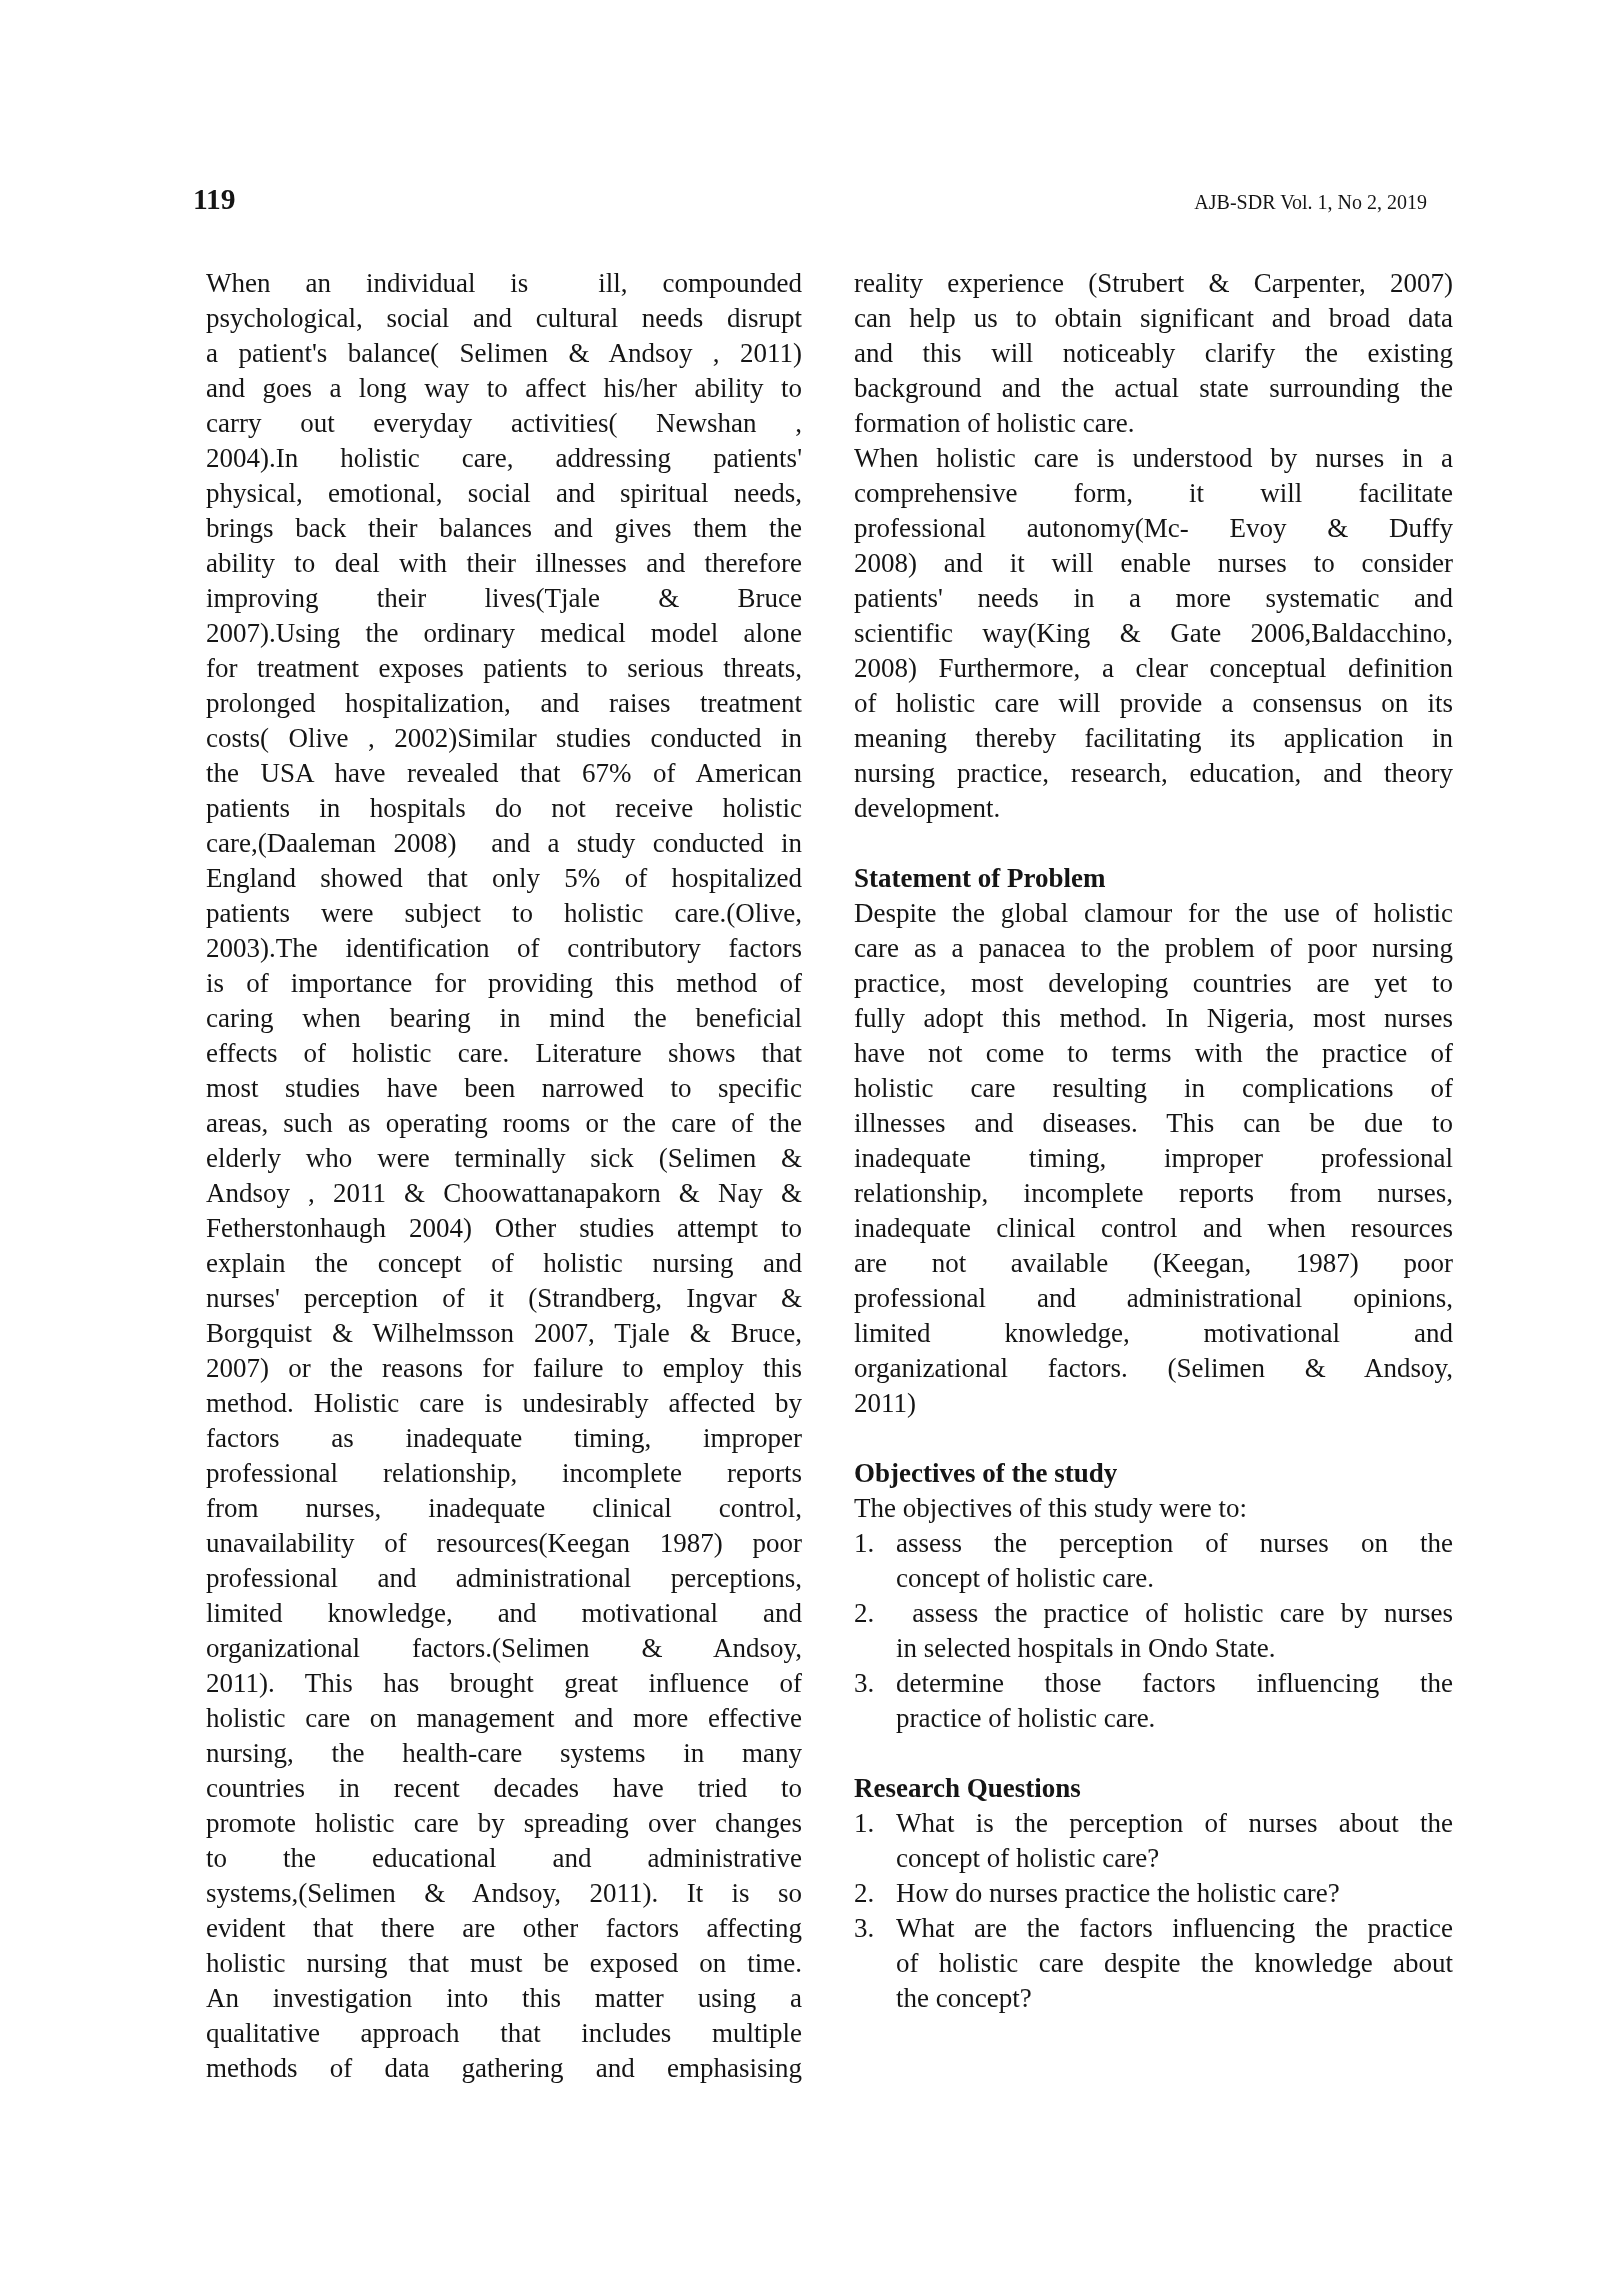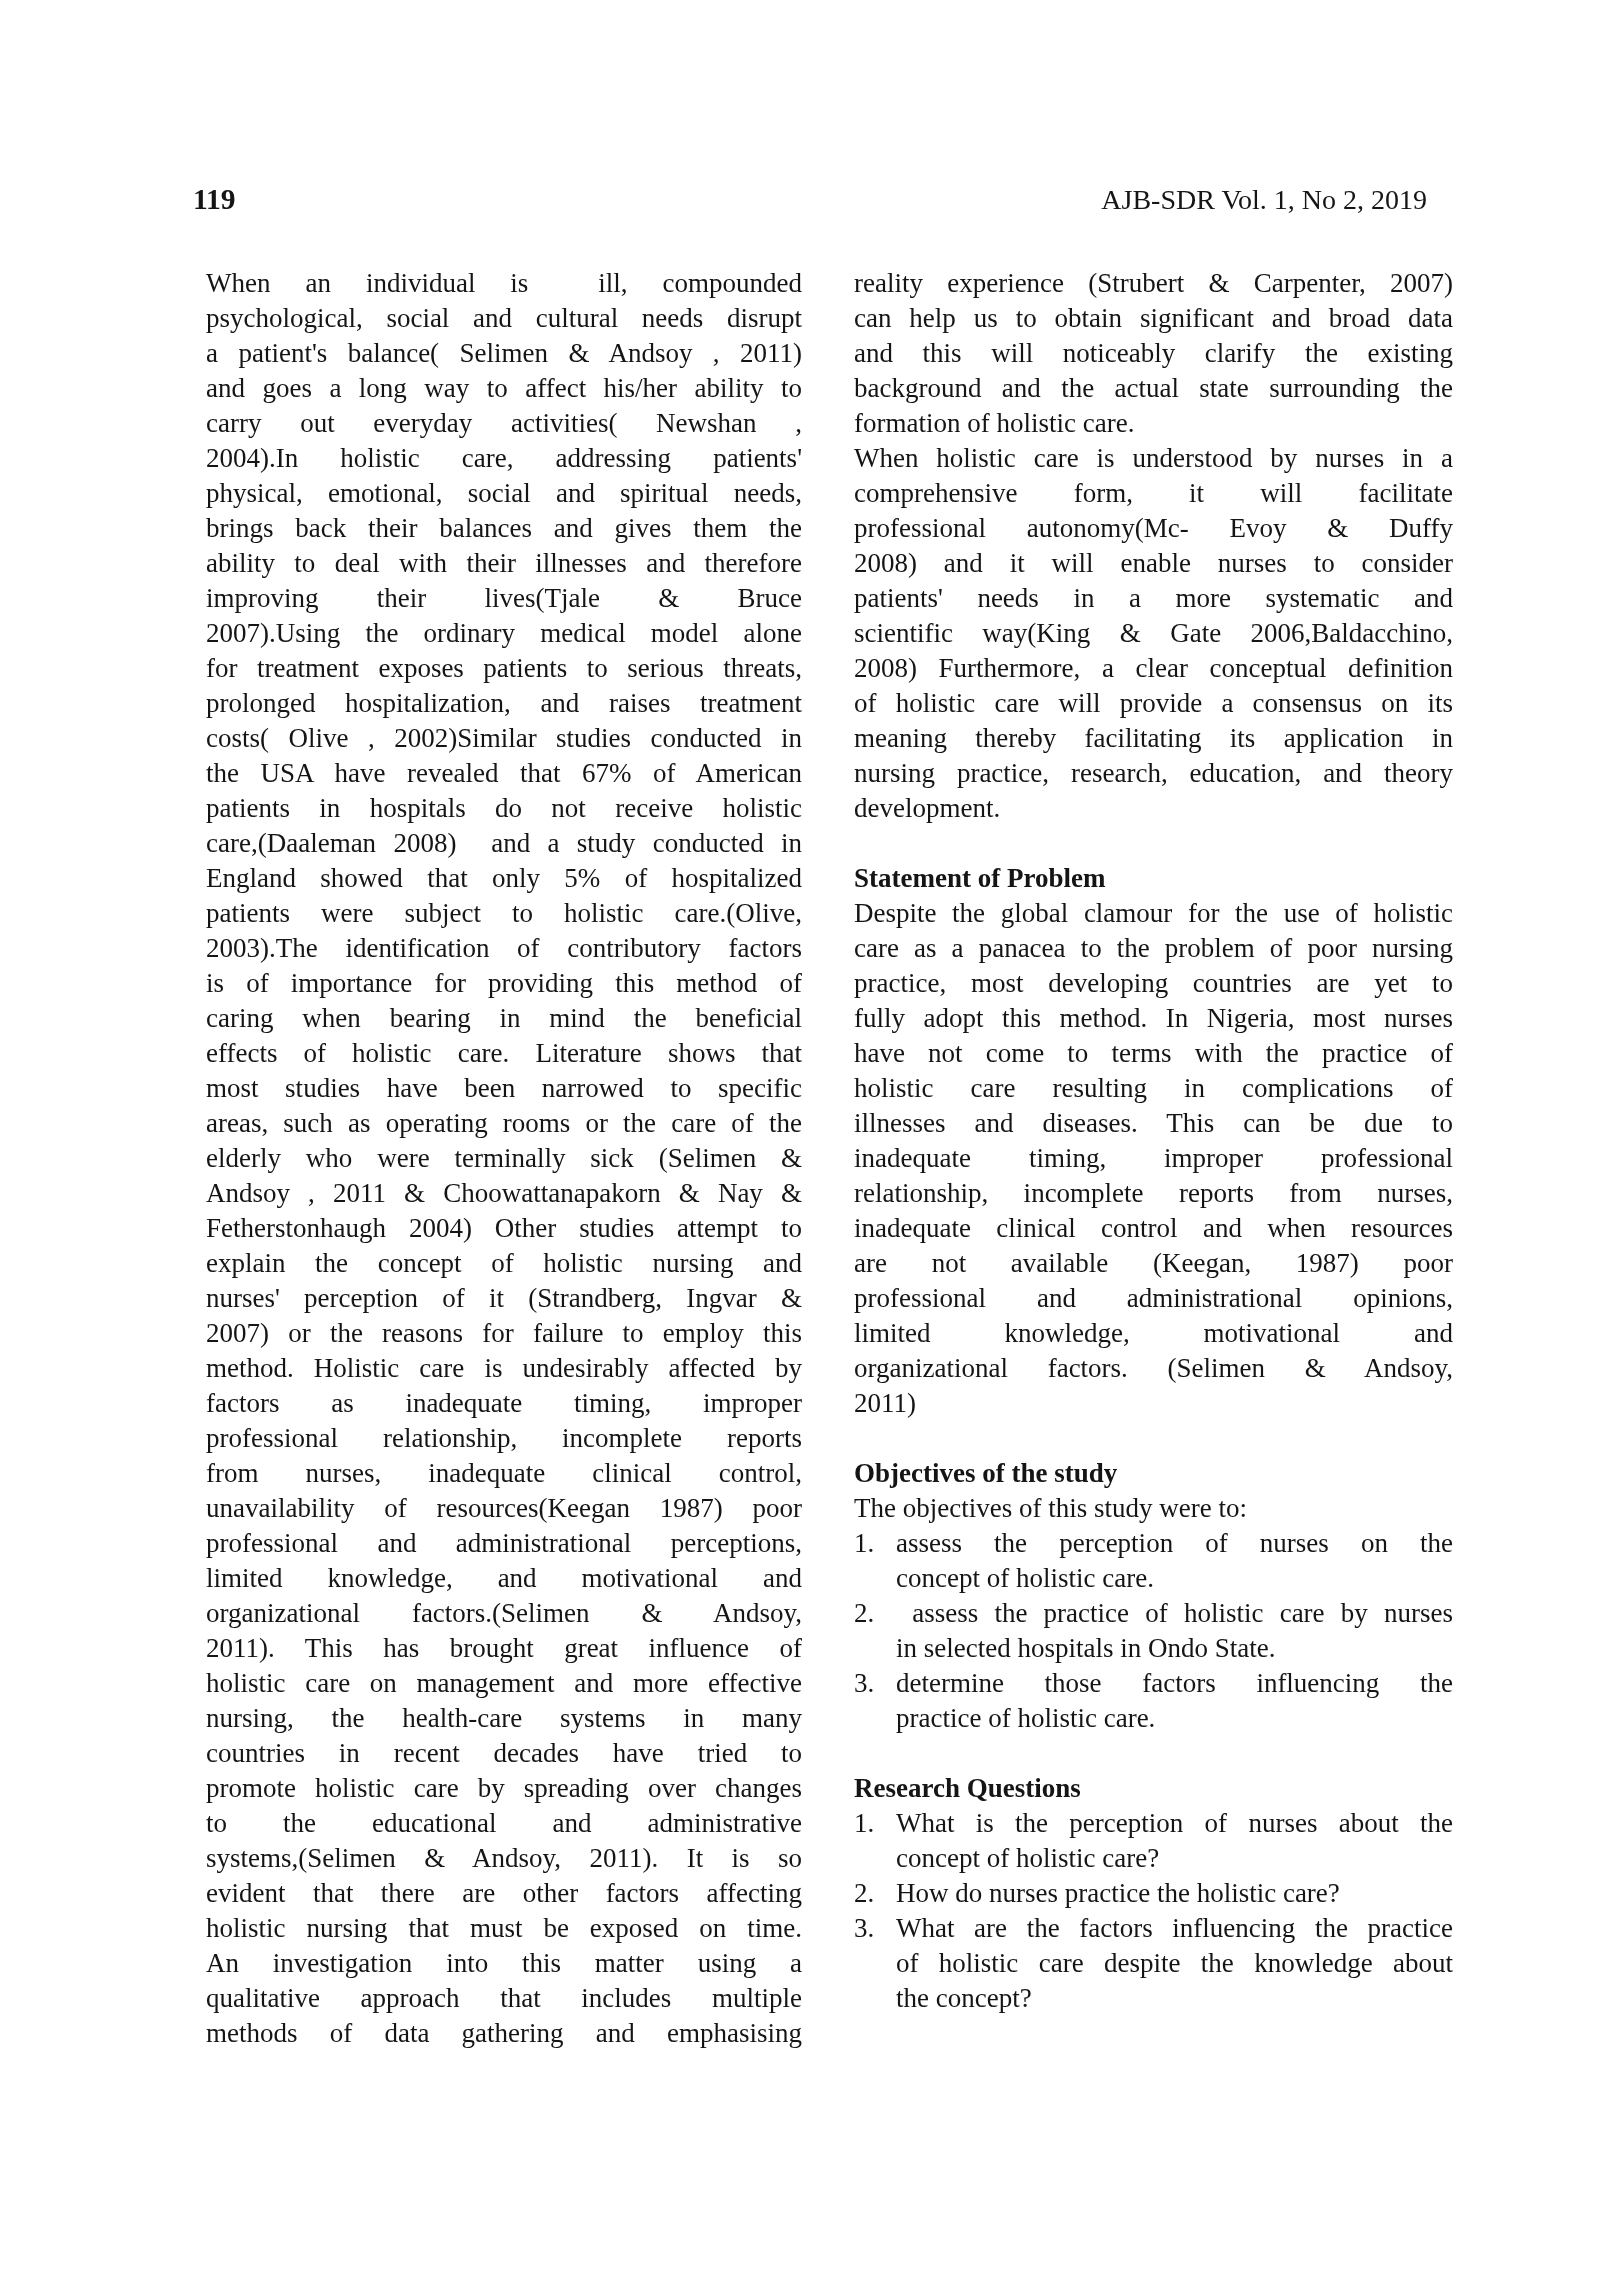--- a/index.html
+++ b/index.html
@@ -10,21 +10,21 @@
     background:#ffffff;
     font-family:"Liberation Serif", serif;
     color:#151515;
     overflow:hidden;
   }
   .hdr {
     position:absolute; left:193px; top:183px; width:1234px;
     display:flex; justify-content:space-between; align-items:baseline;
   }
   .pagenum { font-weight:bold; font-size:29.5px; }
-  .journal { font-size:28px; }
+  .journal { font-size:20px; }
   .col { position:absolute; top:266px; }
   .col-left  { left:206px; width:596px; }
   .col-right { left:854px; width:599px; }
   .line {
     height:35px; line-height:35px; font-size:27px;
     text-align:justify; text-align-last:justify;
     white-space:nowrap;
   }
   .line.last { text-align:center; text-align-last:left; }
   .heading {
@@ -71,20 +71,21 @@
       <div class="line">is of importance for providing this method of</div>
       <div class="line">caring when bearing in mind the beneficial</div>
       <div class="line">effects of holistic care. Literature shows that</div>
       <div class="line">most studies have been narrowed to specific</div>
       <div class="line">areas, such as operating rooms or the care of the</div>
       <div class="line">elderly who were terminally sick (Selimen &amp;</div>
       <div class="line">Andsoy , 2011 &amp; Choowattanapakorn &amp; Nay &amp;</div>
       <div class="line">Fetherstonhaugh 2004) Other studies attempt to</div>
       <div class="line">explain the concept of holistic nursing and</div>
       <div class="line">nurses' perception of it (Strandberg, Ingvar &amp;</div>
+      <div class="line">Borgquist &amp; Wilhelmsson 2007, Tjale &amp; Bruce,</div>
       <div class="line">2007) or the reasons for failure to employ this</div>
       <div class="line">method. Holistic care is undesirably affected by</div>
       <div class="line">factors as inadequate timing, improper</div>
       <div class="line">professional relationship, incomplete reports</div>
       <div class="line">from nurses, inadequate clinical control,</div>
       <div class="line">unavailability of resources(Keegan 1987) poor</div>
       <div class="line">professional and administrational perceptions,</div>
       <div class="line">limited knowledge, and motivational and</div>
       <div class="line">organizational factors.(Selimen &amp; Andsoy,</div>
       <div class="line">2011). This has brought great influence of</div>

